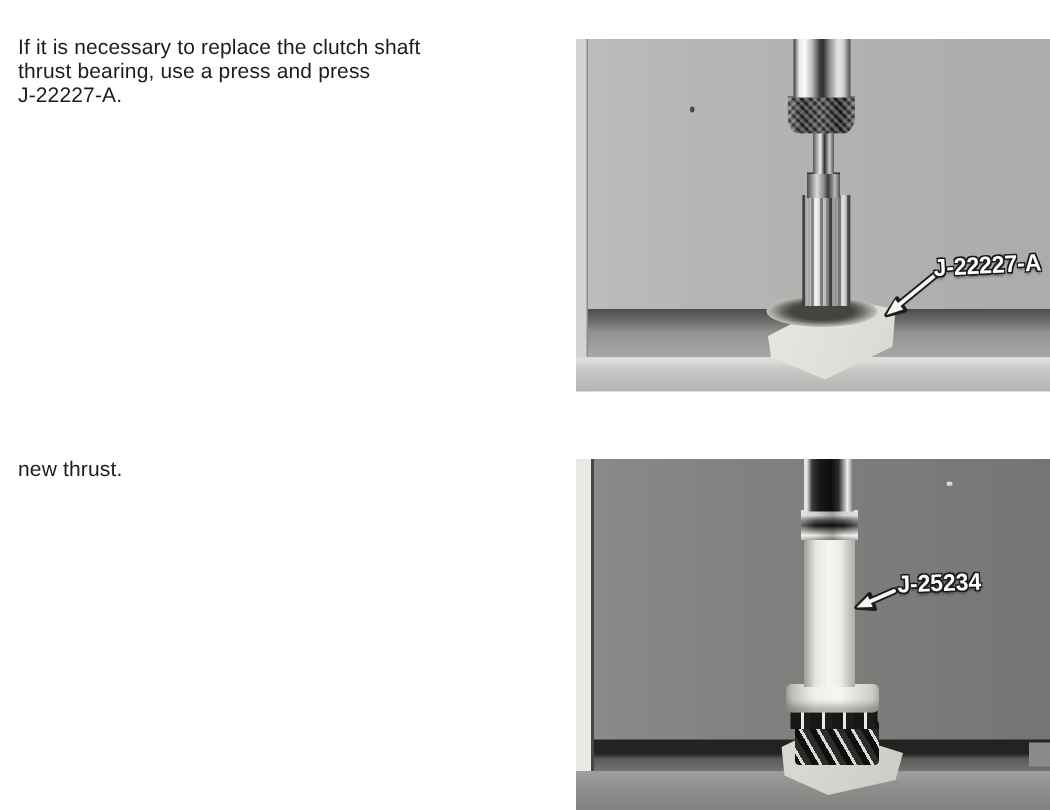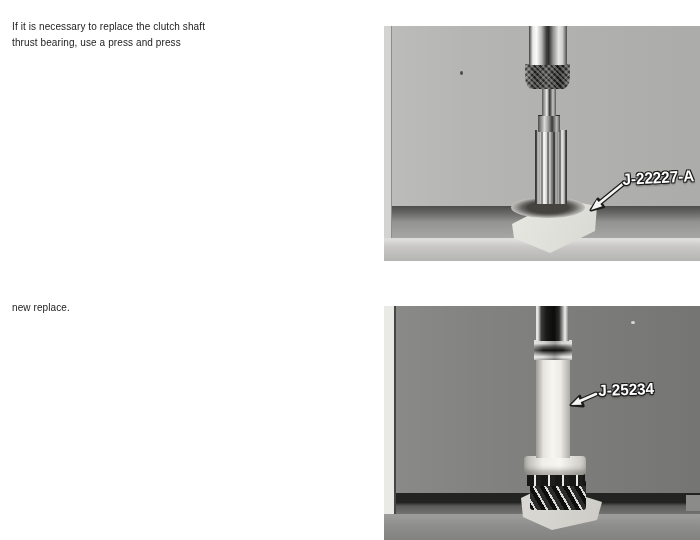--- a/index.html
+++ b/index.html
@@ -1,21 +1,21 @@
 <!DOCTYPE html>
 <html><head>
 <meta charset="utf-8">
 <style>
   html,body{margin:0;padding:0;background:#fff;}
   body{
     width:700px;height:540px;position:relative;overflow:hidden;
     font-family:"Liberation Sans", sans-serif;color:#1c1c1c;
   }
   
-  .para{position:absolute;left:12px;font-size:10px;line-height:16px;letter-spacing:.1px;}
+  .para{position:absolute;left:12px;font-size:14px;line-height:16px;letter-spacing:.1px;}
   .para .ln{display:block;white-space:nowrap;}
   #para1{top:9px;}
   #para2{top:290px;}
 
   
   .photo{position:absolute;overflow:hidden;}
   #photo1{left:344px;top:10px;width:336px;height:235px;}
   #photo2{left:344px;top:290px;width:334px;height:237px;}
   .photo>div{position:absolute;}
 
@@ -97,20 +97,21 @@
   #photo1 .photo-label{left:238px;top:145px;}
   #photo2 .photo-label{left:214px;top:76px;transform:rotate(-2deg) scaleX(.95);}
   .arrow-svg{position:absolute;inset:0;width:100%;height:100%;pointer-events:none;}
 </style>
 </head>
 <body>
 
 <p class="para" id="para1">
   <span class="ln">If it is necessary to replace the clutch shaft</span>
   <span class="ln">thrust bearing, use a press and press</span>
+  <span class="ln">J-22227-A.</span>
 </p>
 
 <figure class="photo" id="photo1">
   <div class="p1-wall wall-tex"></div>
   <div class="p1-left"></div>
 
   <div class="p1-groove"></div>
   <div class="p1-bed"></div>
   <div class="p1-block"></div>
   <div class="p1-bore"></div>
@@ -125,21 +126,21 @@
       <line x1="240" y1="157" x2="215.5" y2="177" stroke="#1c1c1c" stroke-width="5" stroke-linecap="round"></line>
       <polygon points="207,184 219.5,180.9 214,173.1" fill="#1c1c1c" stroke="#1c1c1c" stroke-width="3" stroke-linejoin="round"></polygon>
       <line x1="240" y1="157" x2="215.5" y2="177" stroke="#f6f6f2" stroke-width="2.6" stroke-linecap="round"></line>
       <polygon points="207,184 218.2,180.3 212.8,173.7" fill="#f6f6f2"></polygon>
     </g>
   </svg>
   <figcaption class="photo-label">J-22227-A</figcaption>
 </figure>
 
 <p class="para" id="para2">
-  <span class="ln">new replace.</span>
+  <span class="ln">new thrust.</span>
 </p>
 
 <figure class="photo" id="photo2">
   <div class="p2-wall wall-tex"></div>
   <div class="p2-left"></div>
 
   <div class="p2-groove"></div>
   <div class="p2-groove-end"></div>
   <div class="p2-bed"></div>
   <div class="p2-block"></div>

